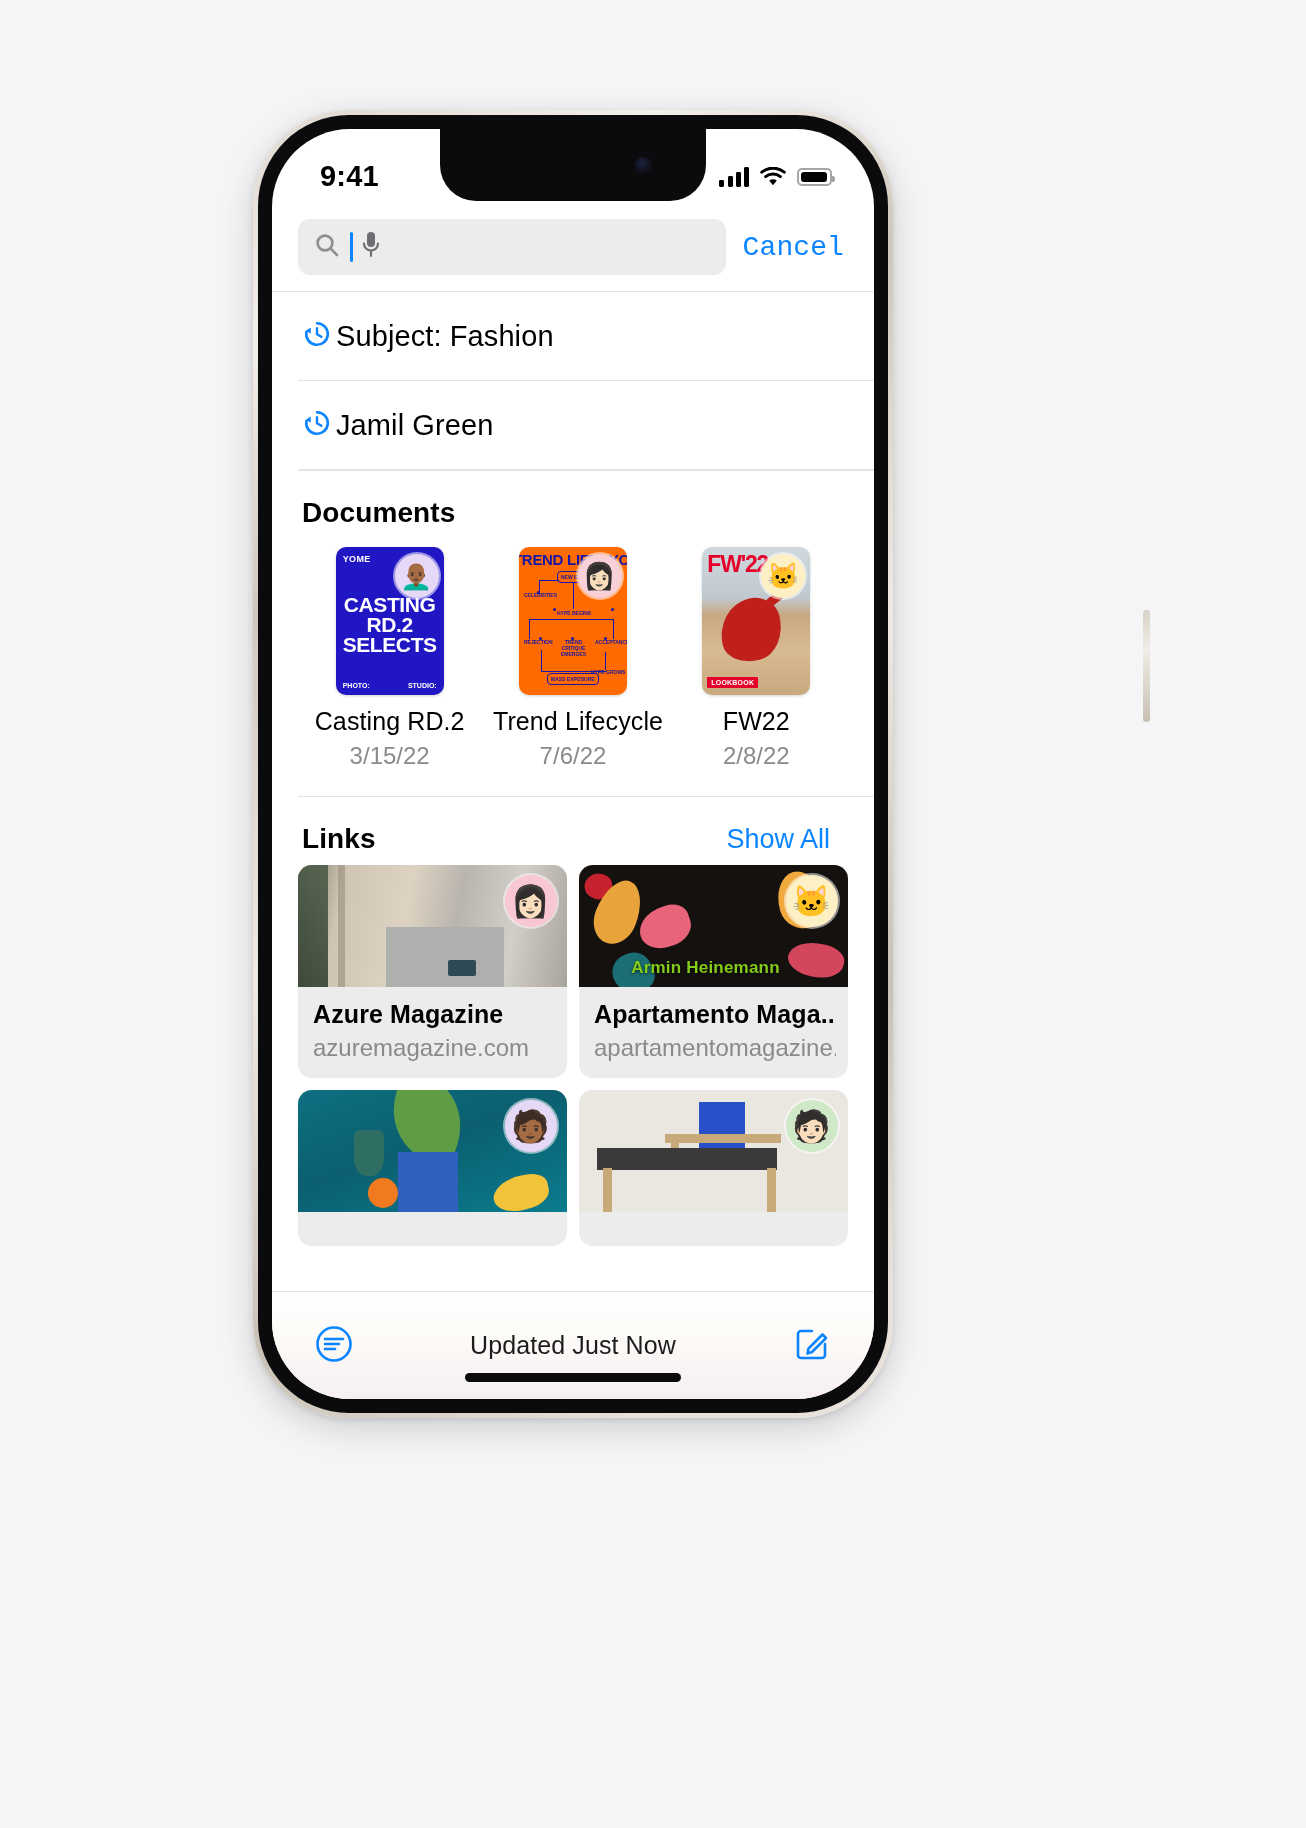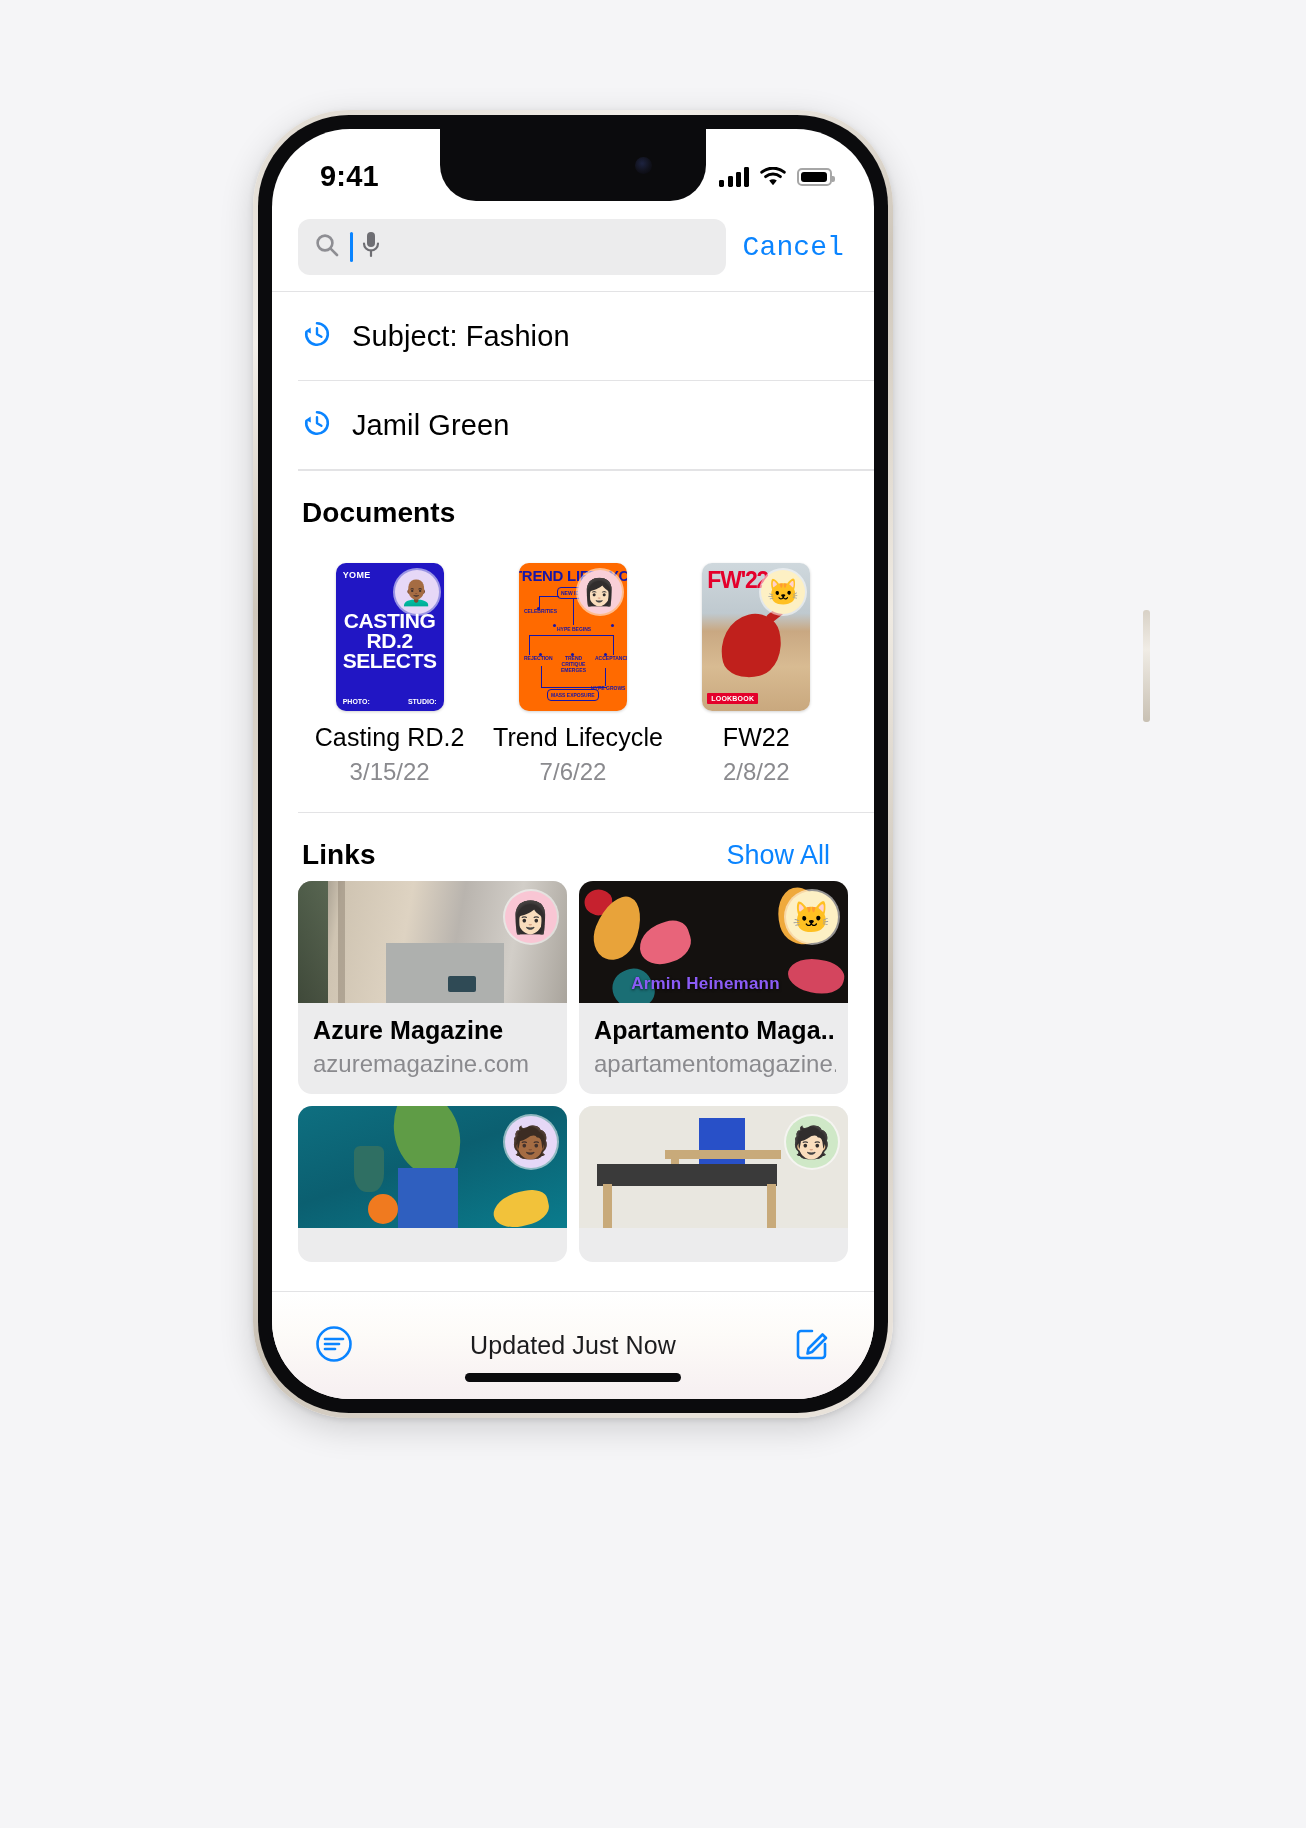--- a/index.html
+++ b/index.html
@@ -83,33 +83,33 @@
   .caret { width:3px; height:30px; background:#0a84ff; border-radius:2px; margin-right:-3px; }
   .sf-placeholder { flex:1; font-size:28px; color:#8e8e93; letter-spacing:.1px; }
   .mic { flex:none; margin-right:2px; }
   .cancel { font-size:28px; color:#0a84ff; padding-right:6px; letter-spacing:.1px;font-family:Liberation Mono, monospace; }
 
   
   .content { position:relative; height:1016px; overflow:hidden; }
   .hr { height:1px; background:#e3e3e5; margin-left:26px; }
   .hr-full { height:1px; background:#e3e3e5; }
 
-  .suggest { display:flex; align-items:center; gap:20px; height:88px; padding-left:30px; }
+  .suggest { display:flex; align-items:center; gap:4px; height:88px; padding-left:30px; }
   .suggest .label { font-size:29px; color:#000; letter-spacing:.1px; }
 
   
   .sec-head { display:flex; align-items:baseline; justify-content:space-between; padding:26px 44px 6px 30px; }
   .sec-title { font-size:28px; font-weight:700; color:#000; letter-spacing:.1px; }
   .sec-action { font-size:27px; color:#0a84ff; font-weight:500; }
 
   
   .docs { display:flex; justify-content:space-around; padding:12px 26px 0 26px; }
   .doc { width:160px; text-align:center; }
   .doc-thumb {
-    position:relative; width:108px; height:148px; margin:16px auto 12px auto;
+    position:relative; width:108px; height:148px; margin:0 auto 12px auto;
     border-radius:10px; overflow:hidden;
     box-shadow:0 1px 3px rgba(0,0,0,.18);
   }
   .doc-title { font-size:25px; color:#000; letter-spacing:.1px; white-space:nowrap; }
   .doc-date  { font-size:24px; color:#8a8a8e; margin-top:6px; }
 
   
   .d1 { background:#2116c4; }
   .d1 .yome { position:absolute; left:7px; top:7px; font-size:9px; font-weight:800; color:#fff; letter-spacing:.4px; }
   .d1 .big { position:absolute; left:0; right:0; top:48px; color:#fff; font-weight:800;
@@ -166,21 +166,21 @@
   .img-apart .f2 { position:absolute; left:60px; top:42px; width:52px; height:40px; background:#e8647a;
                    border-radius:60% 40% 50% 50%; transform:rotate(-18deg); }
   .img-apart .f3 { position:absolute; left:6px; top:8px; width:26px; height:26px; background:#c6212e;
                    border-radius:60% 40% 50% 50%; transform:rotate(30deg); }
   .img-apart .f4 { position:absolute; right:24px; top:6px; width:46px; height:58px; background:#efa93c;
                    border-radius:50% 50% 46% 54% / 58% 58% 42% 42%; transform:rotate(-16deg); }
   .img-apart .f5 { position:absolute; right:4px; bottom:10px; width:56px; height:34px; background:#d4455e;
                    border-radius:60% 40% 55% 45%; transform:rotate(14deg); }
   .img-apart .f6 { position:absolute; left:34px; bottom:-6px; width:40px; height:40px; background:#1a6e74;
                    border-radius:50% 50% 40% 60%; transform:rotate(-24deg); }
-  .img-apart .cap { position:absolute; left:0; right:16px; bottom:9px; text-align:center; color:#8b5cf6;
+  .img-apart .cap { position:absolute; left:0; right:16px; bottom:9px; text-align:center; color:#84cc16;
                     font-size:17px; font-weight:700; text-shadow:0 1px 3px rgba(0,0,0,.7); letter-spacing:.2px; }
 
   .img-piece { background:linear-gradient(160deg,#0e6f80 0%,#0b5f70 45%,#0a7c8d 100%); }
   .img-piece .leaf { position:absolute; left:92px; top:-12px; width:74px; height:80px; background:#5f9c46;
                      border-radius:0 70% 0 70%; transform:rotate(18deg); }
   .img-piece .glass { position:absolute; left:56px; top:40px; width:30px; height:46px; background:#2f6f63;
                       border-radius:6px 6px 40% 40%; }
   .img-piece .book { position:absolute; left:100px; bottom:0; width:60px; height:60px; background:#2f5fbf; }
   .img-piece .ban  { position:absolute; right:18px; bottom:2px; width:56px; height:34px; background:#f2c23a;
                      border-radius:60% 40% 50% 50%; transform:rotate(-12deg); }

